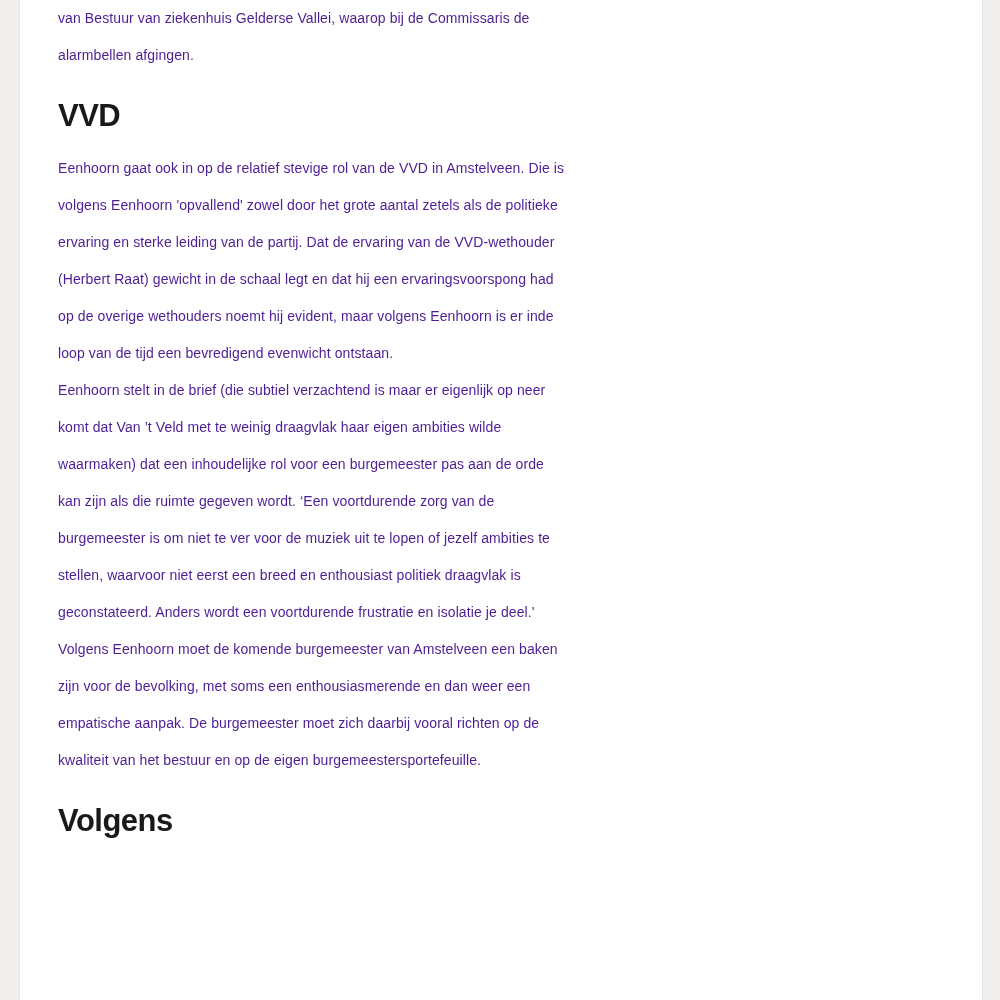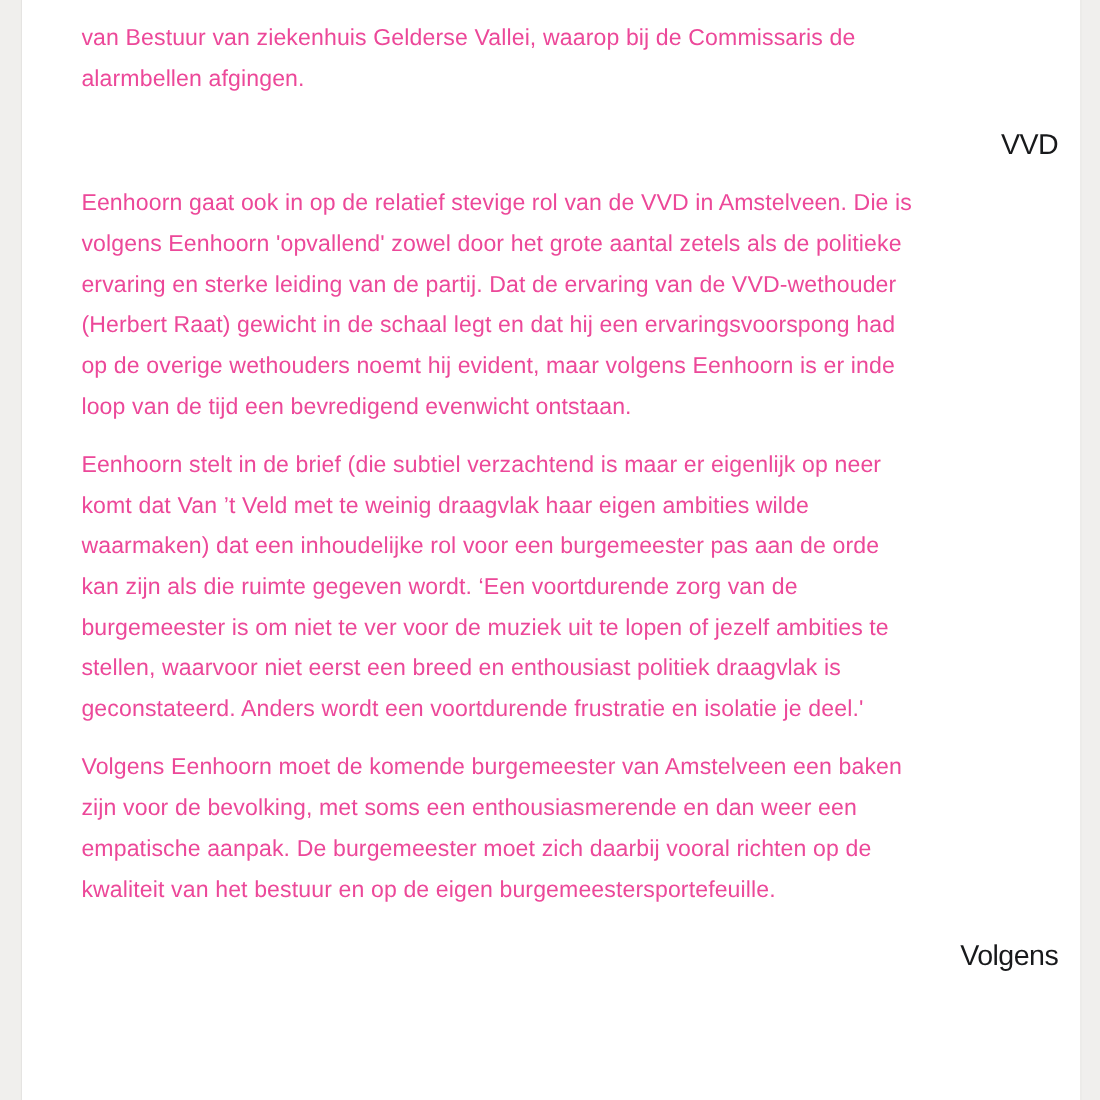--- a/index.html
+++ b/index.html
@@ -40,34 +40,33 @@
     padding: 0 20px 0 38px;
     box-sizing: border-box;
     overflow: hidden;
   }
   .article {
     padding-top: 0;
   }
   p.body-text {
     white-space: pre;
     overflow: hidden;
-    font-size: 21px;
+    font-size: 14px;
     line-height: 37px;
-    color: #ec4899;
-    margin: 16px;
+    color: #4c1d95;
+    margin: 0;
     letter-spacing: 0.1px;
   }
   h2.section-heading {
-    font-size: 26px;
+    font-size: 31px;
     line-height: 33px;
-    font-weight: 400;
+    font-weight: 700;
     color: #18191b;
     margin: 25px 0 18px 0;
     letter-spacing: -0.5px;
-    text-align: right;
   }
 </style>
 </head>
 <body>
 
 <div class="gutter gutter-left"></div>
 <div class="gutter gutter-right"></div>
 
 <div class="page">
   <div class="article">

